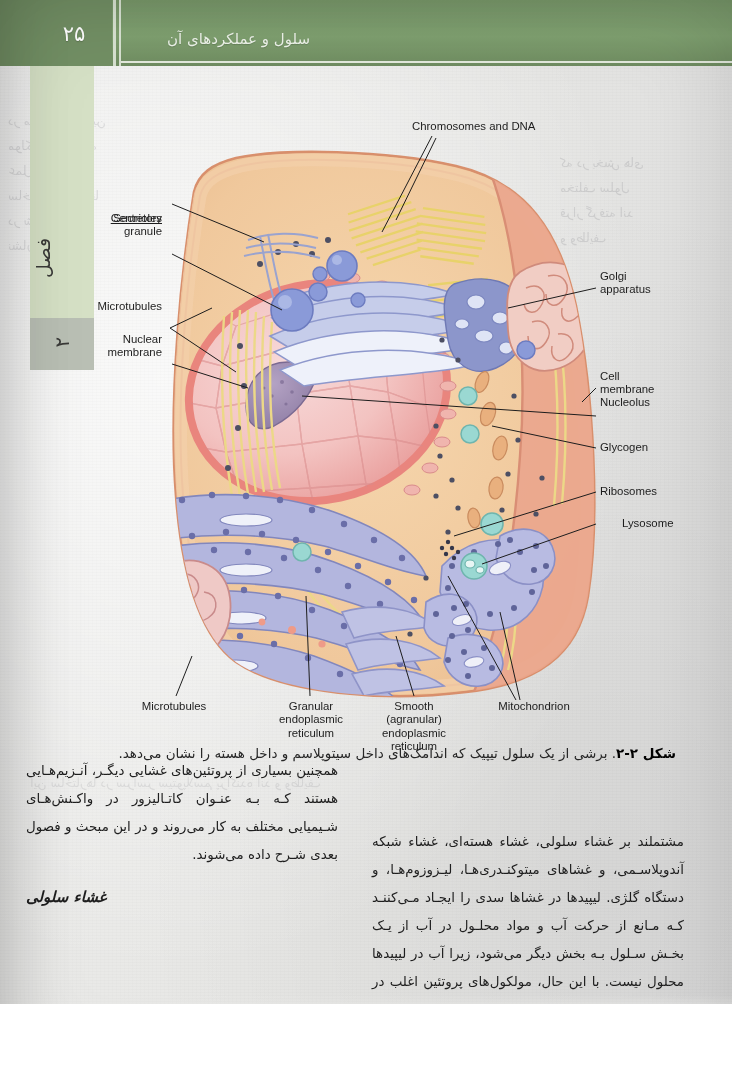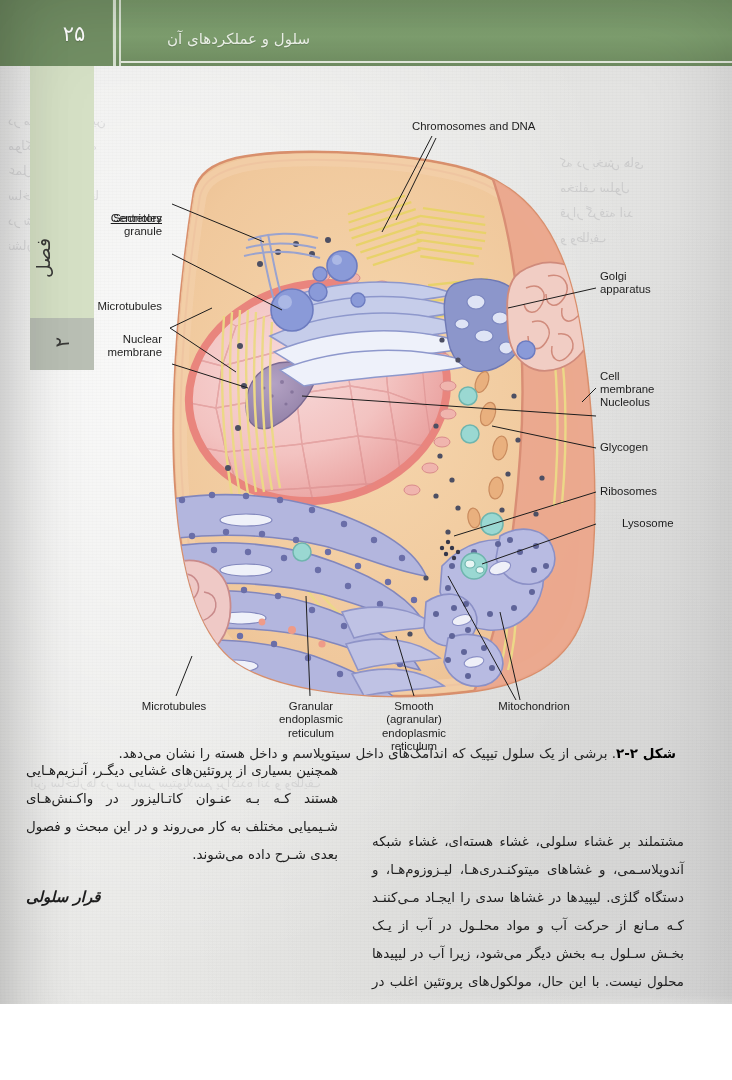--- a/index.html
+++ b/index.html
@@ -605,21 +605,21 @@
 
   <div class="caption">
     <b>شکل ۲-۲</b><span>. برشی از یک سلول تیپیک که اندامک‌های داخل سیتوپلاسم و داخل هسته را نشان می‌دهد.</span>
   </div>
 
   <div class="col" id="colR">مشتملند بر غشاء سلولی، غشاء هسته‌ای، غشاء شبکه آندوپلاسـمی، و غشاهای میتوکنـدری‌هـا، لیـزوزوم‌هـا، و دستگاه گلژی.
     لیپیدها در غشاها سدی را ایجـاد مـی‌کننـد کـه مـانع از حرکت آب و مواد محلـول در آب از یـک بخـش سـلول بـه بخش دیگر می‌شود، زیرا آب در لیپیدها محلول نیست. با این حال، مولکول‌های پروتئین اغلب در سرتاسر ضخامت غشاء</div>
 
   <div class="col" id="colL">
     <span>همچنین بسیاری از پروتئین‌های غشایی دیگـر، آنـزیم‌هـایی هستند کـه بـه عنـوان کاتـالیزور در واکـنش‌هـای شـیمیایی مختلف به کار می‌روند و در این مبحث و فصول بعدی شـرح داده می‌شوند.</span>
-    <span class="sub">قرار سلولی</span>
+    <span class="sub">غشاء سلولی</span>
   </div>
 
   <div class="fade"></div>
   <div class="vign"></div>
 
   <div class="footer">
     
     
     
   </div>

